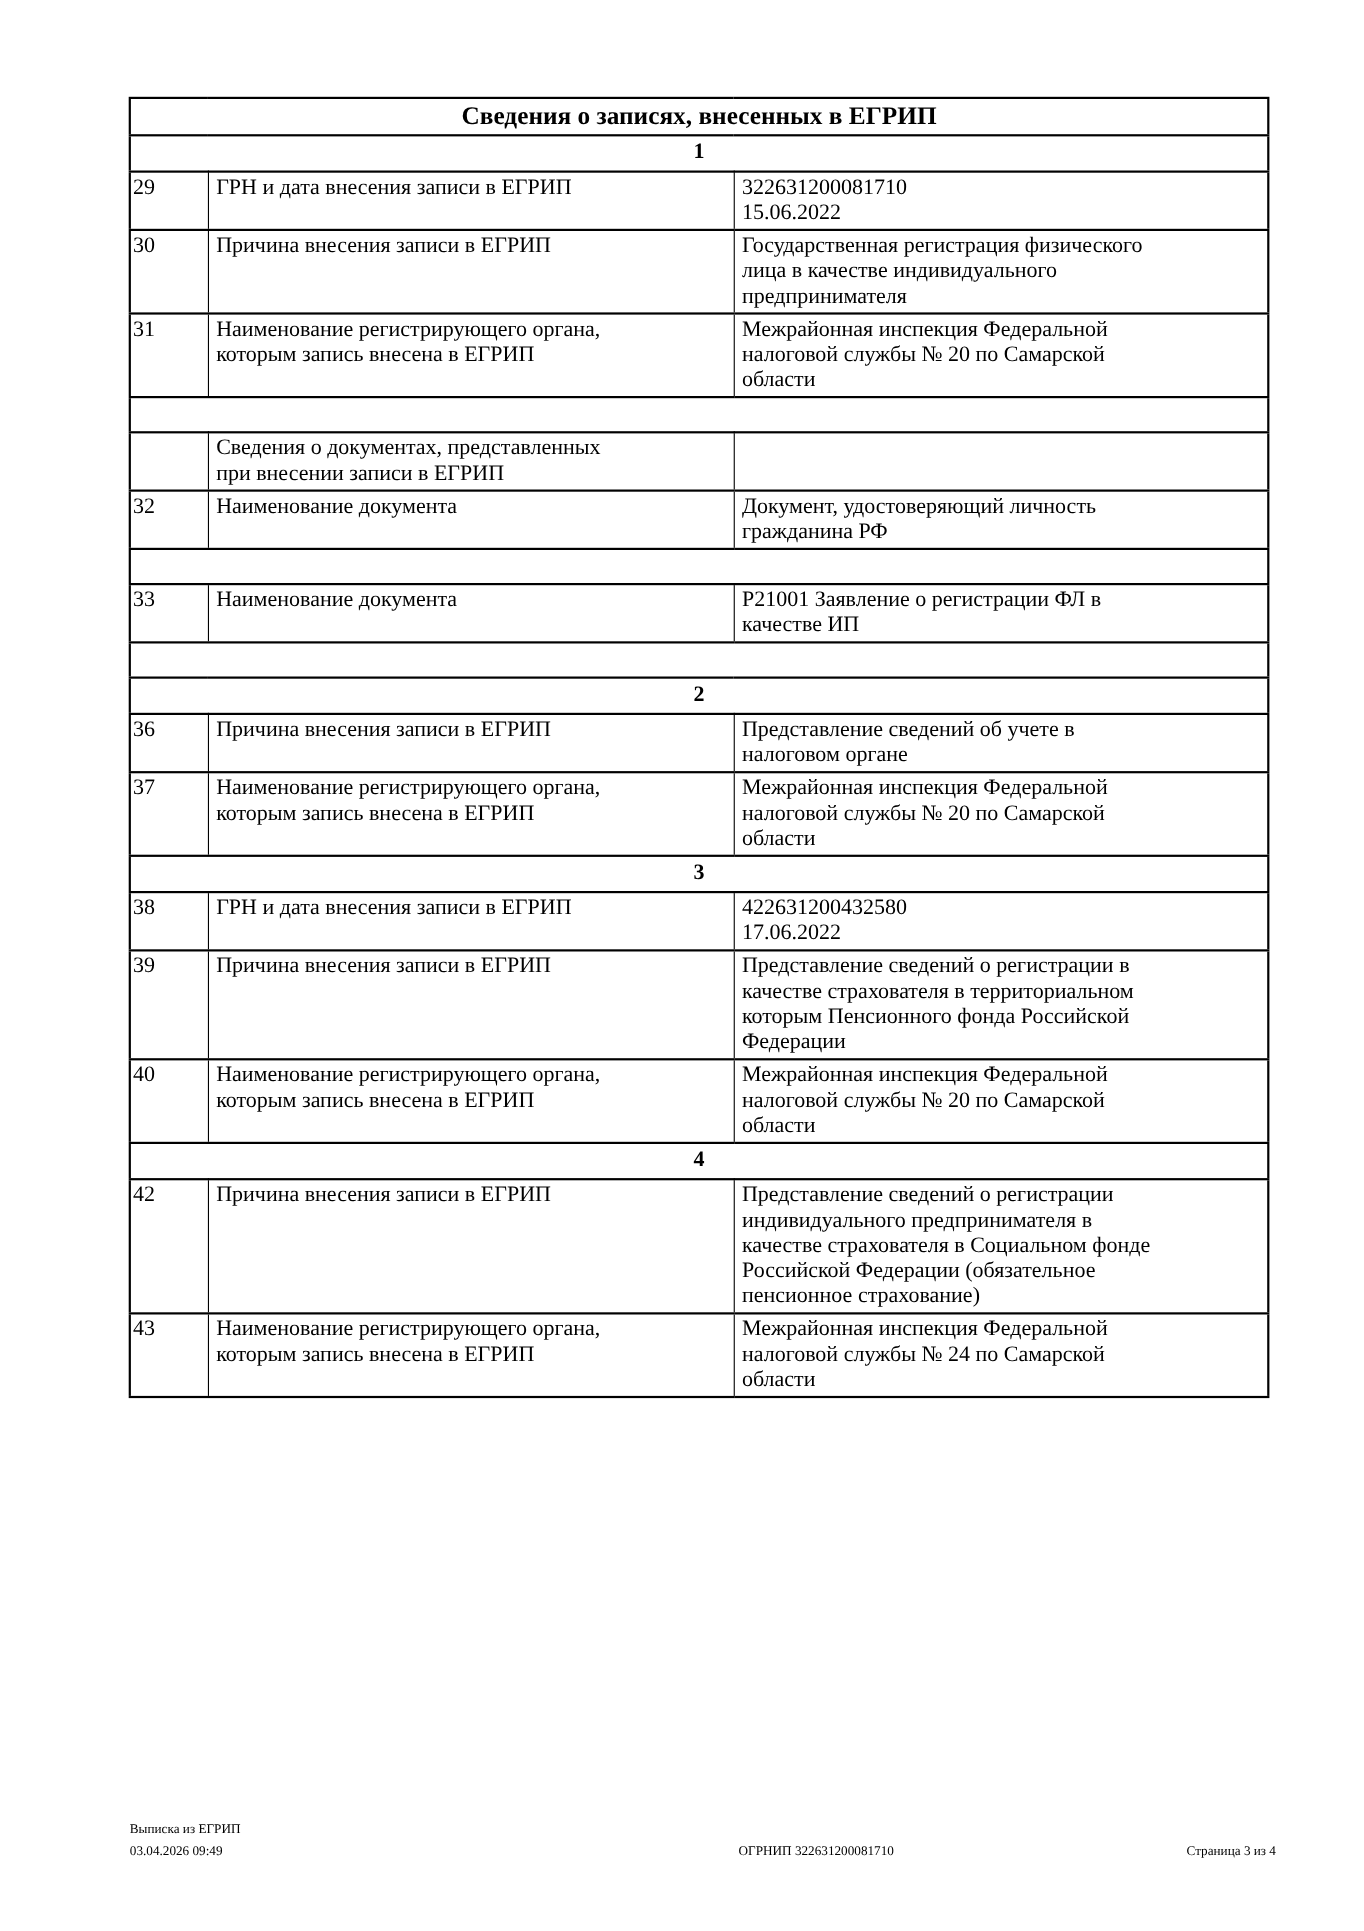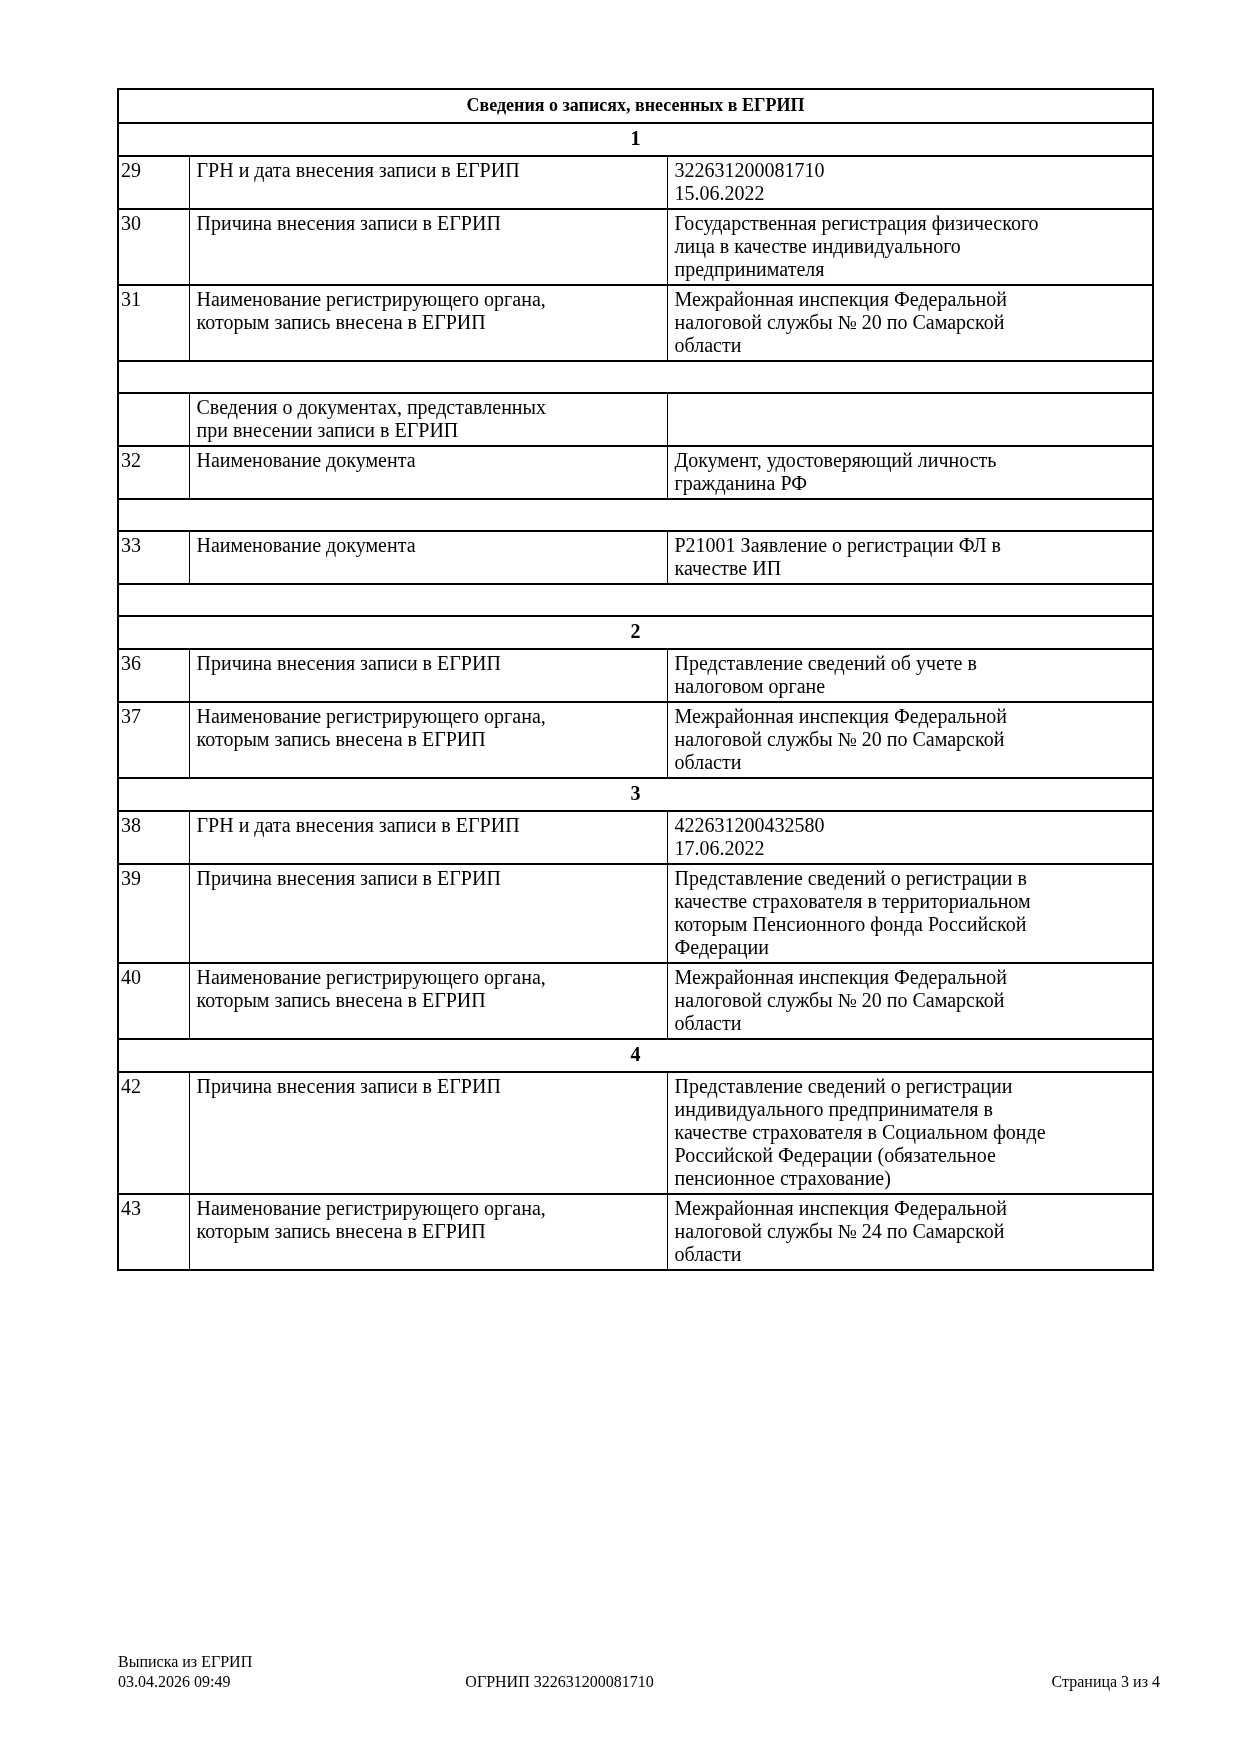--- a/index.html
+++ b/index.html
@@ -25,21 +25,21 @@
     border: solid #000;
     border-width: 2px 1px;
     vertical-align: top;
     font-size: 20px;
     line-height: 23px;
     overflow: hidden;
   }
   td.title-cell {
     font-weight: bold;
     text-align: center;
-    font-size: 18px;
+    font-size: 23px;
     padding: 4px 4px 5px 4px;
   }
   td.section-cell {
     font-weight: bold;
     text-align: center;
     padding: 3px 4px 5px 4px;
   }
   td.spacer-cell {
     height: 30px;
     padding: 0;
@@ -53,25 +53,25 @@
     white-space: pre-line;
   }
   .footer {
     position: absolute;
     left: 118px;
     top: 1652px;
     width: 1042px;
     display: flex;
     justify-content: space-between;
     align-items: flex-end;
-    font-size: 16px;
+    font-size: 12px;
     line-height: 20px;
   }
   .footer-left  { flex: 1; text-align: left; }
-  .footer-center{ flex: 1; text-align: left; }
+  .footer-center{ flex: 1; text-align: right; }
   .footer-right { flex: 1; text-align: right; }
 </style>
 </head>
 <body>
 
 <div class="page">
 
   <table class="doc-table">
     <colgroup>
       <col style="width:71px">

